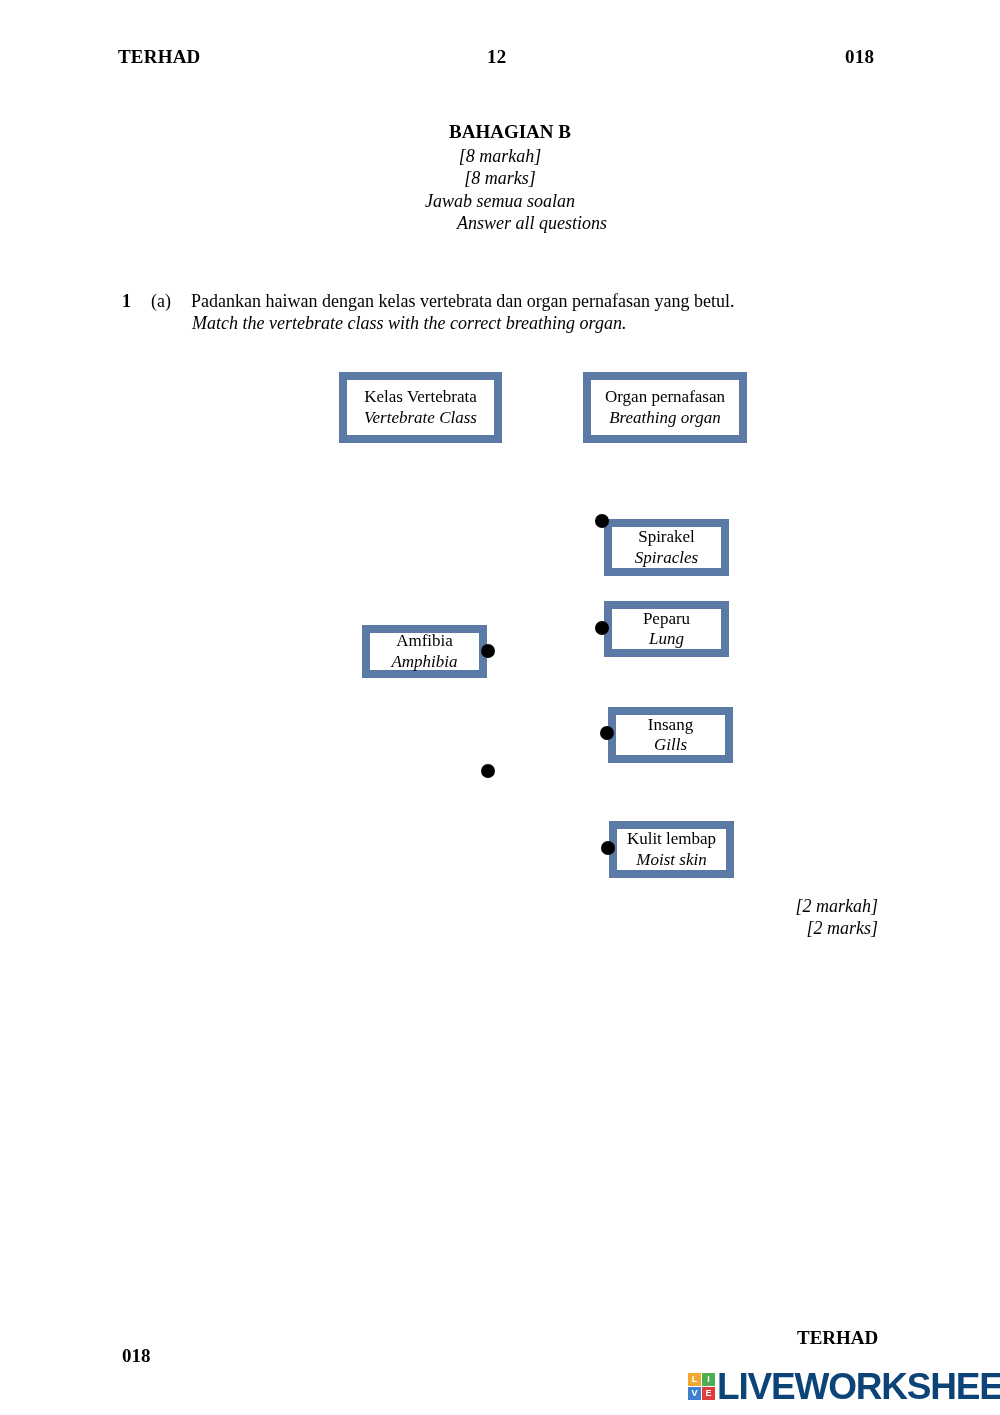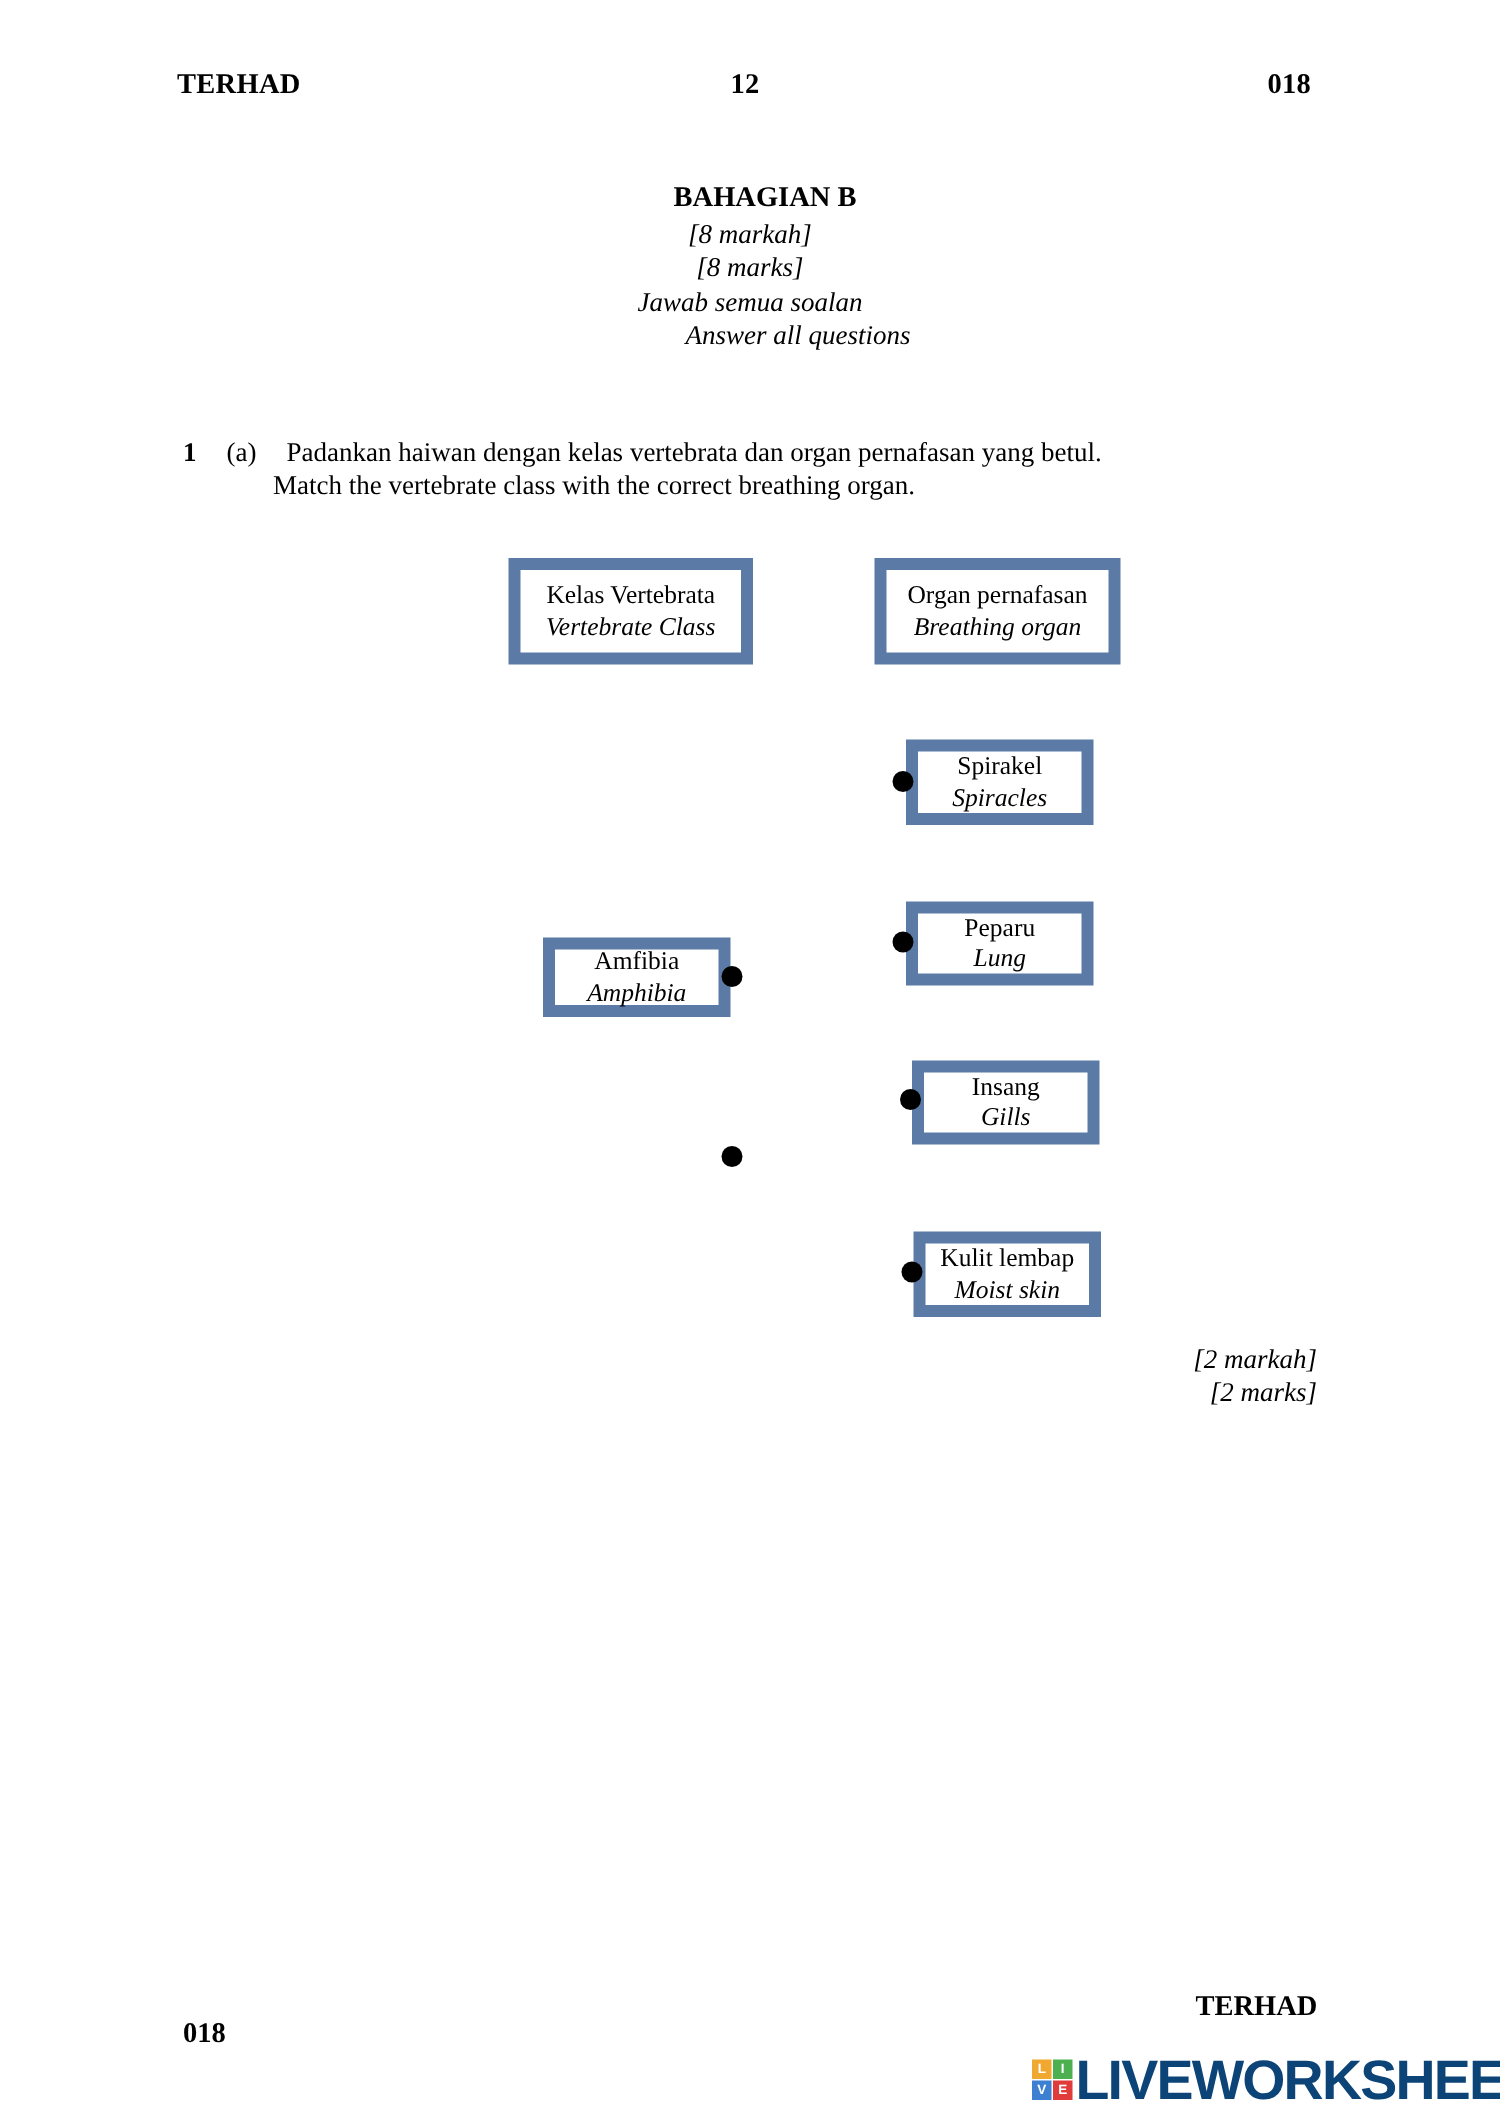--- a/index.html
+++ b/index.html
@@ -70,23 +70,24 @@
   }
   #q-text-my {
     position: absolute;
     left: 191px;
     top: 291px;
     font-size: 18px;
     white-space: nowrap;
   }
   #q-text-en {
     position: absolute;
-    left: 182px;
+    left: 192px;
     top: 313px;
     font-size: 18px;
+    font-style: italic;
     white-space: nowrap;
   }
 
   
   #diagram {
     position: absolute;
     left: 0;
     top: 0;
     width: 1000px;
     height: 1415px;
@@ -232,21 +233,21 @@
     </div>
 
     <div class="mbox" id="box-amfibia" style="border-color: rgb(91, 123, 166);">
       <span class="l1">Amfibia</span>
       <span class="l2">Amphibia</span>
     </div>
     <div class="dot" id="dot-amfibia" style="background: rgb(0, 0, 0);"></div>
 
     <div class="dot" id="dot-mamalia" style="background: rgb(0, 0, 0);"></div>
 
-    <div class="mbox" id="box-spirakel" style="border-color: rgb(91, 123, 166);">
+    <div class="mbox" id="box-spirakel" style="border-color: rgb(91, 123, 166); margin-top: 26px;">
       <span class="l1">Spirakel</span>
       <span class="l2">Spiracles</span>
     </div>
     <div class="dot" id="dot-spirakel" style="background: rgb(0, 0, 0);"></div>
 
     <div class="mbox" id="box-peparu" style="border-color: rgb(91, 123, 166);">
       <span class="l1">Peparu</span>
       <span class="l2">Lung</span>
     </div>
     <div class="dot" id="dot-peparu" style="background: rgb(0, 0, 0);"></div>

